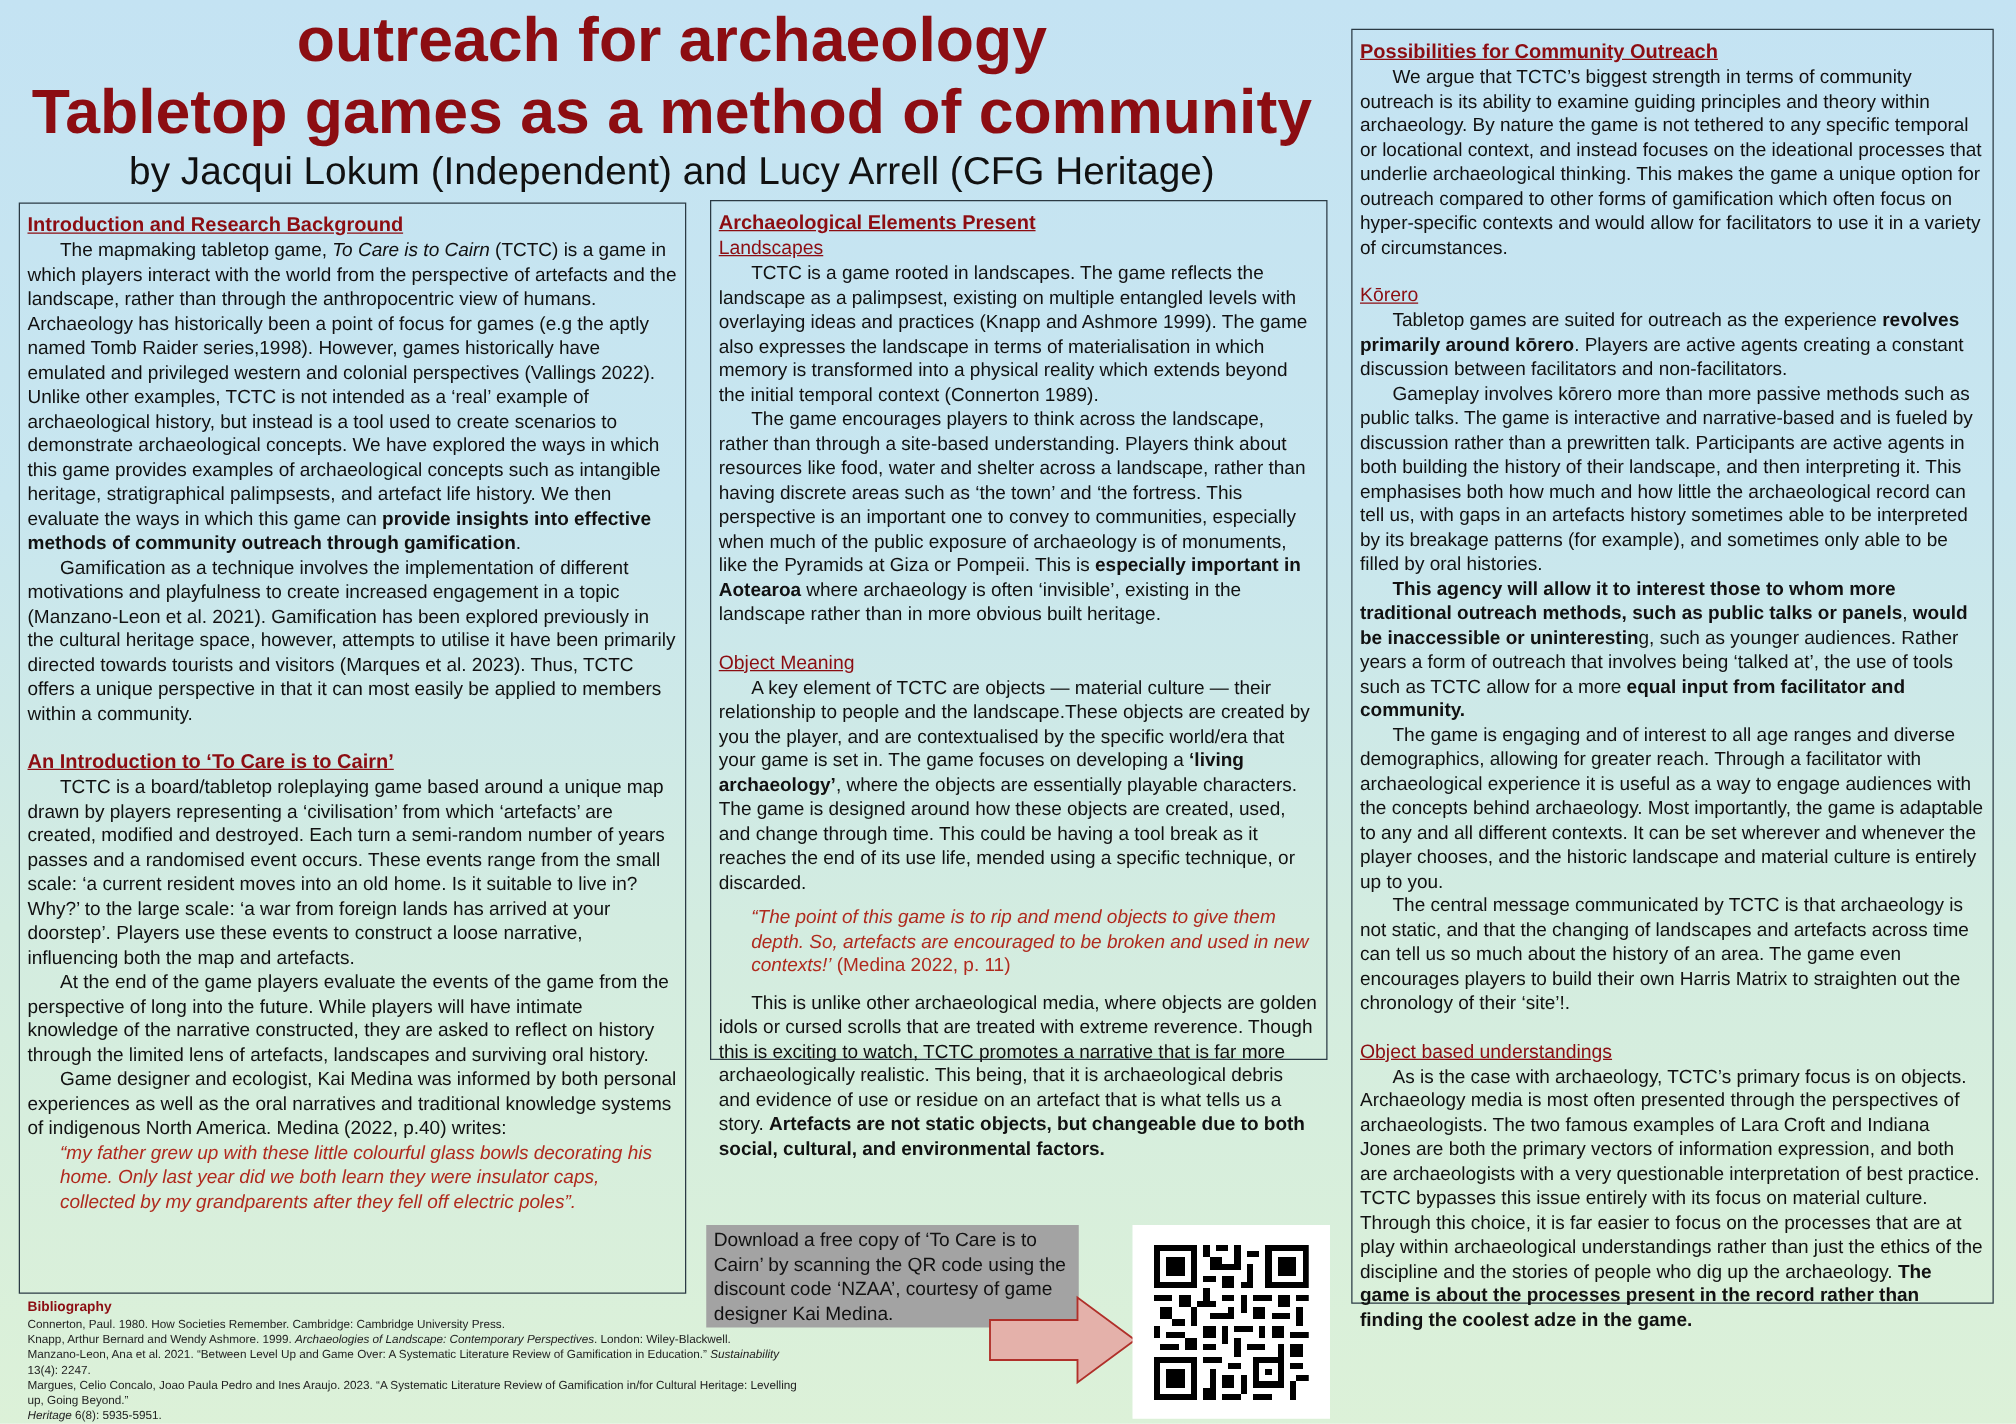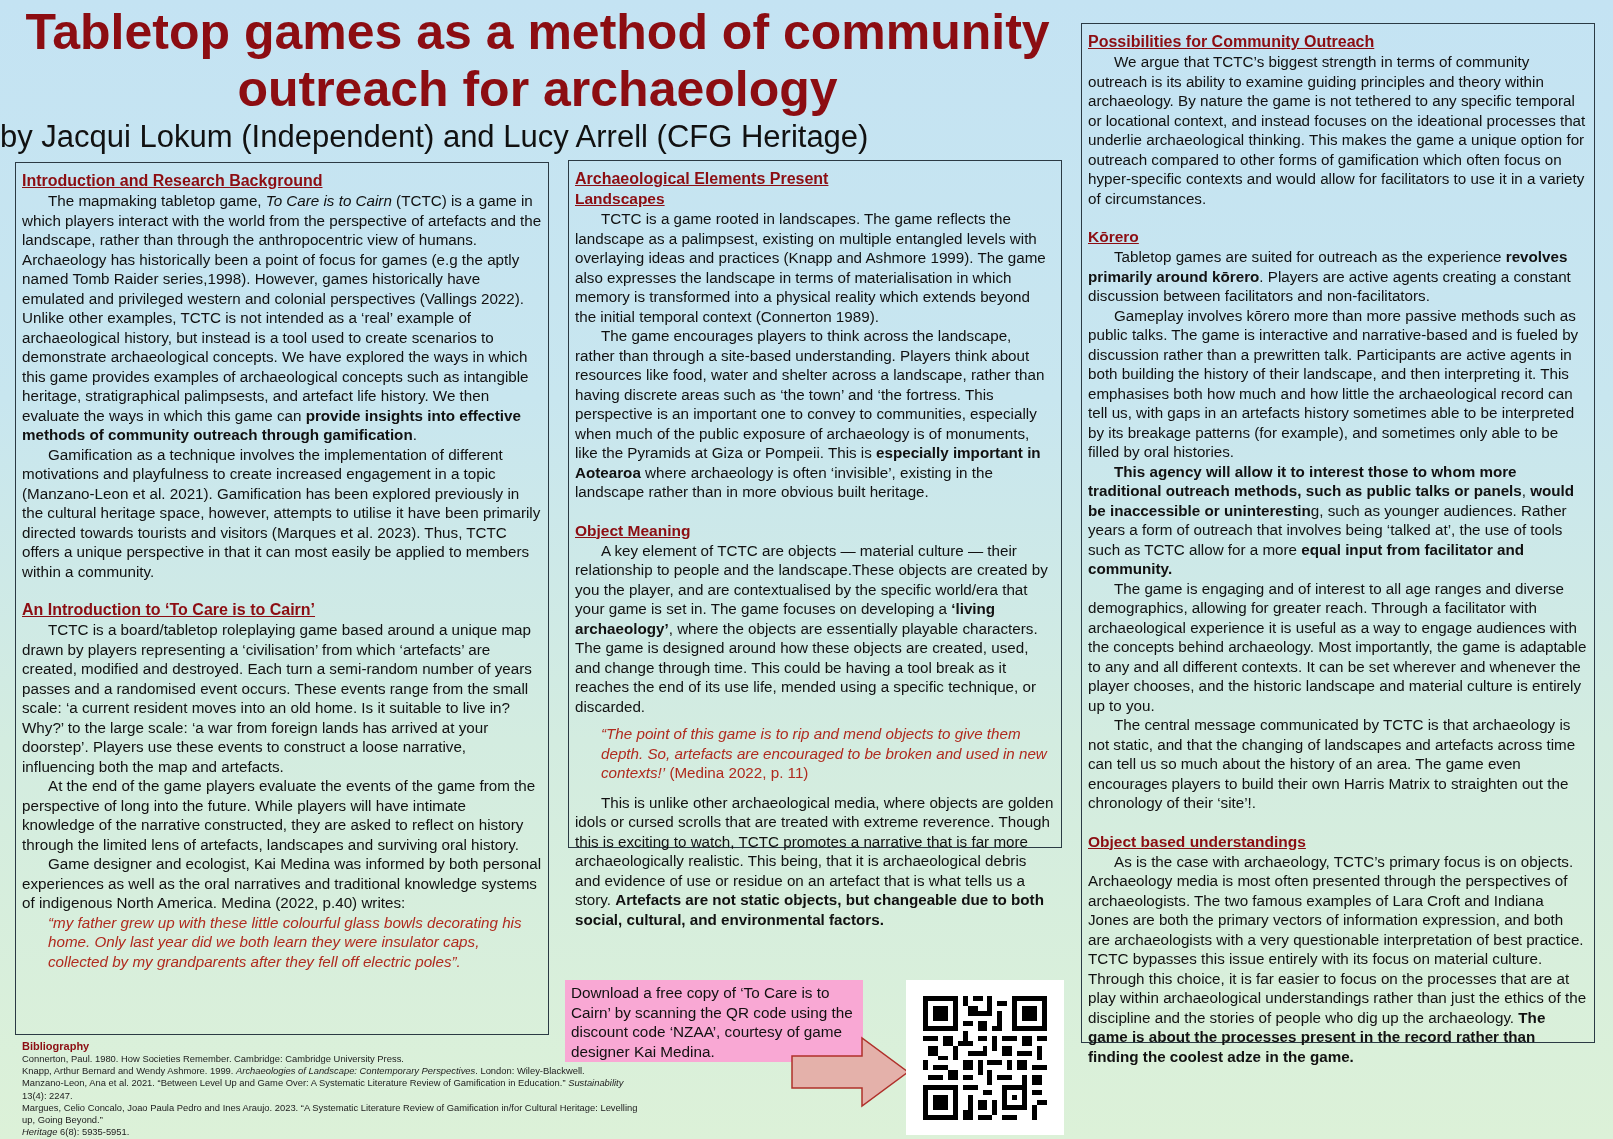--- a/index.html
+++ b/index.html
@@ -10,65 +10,65 @@
     color: #111;
     background: linear-gradient(180deg, #c4e3f3 0%, #c8e6ef 35%, #d3ece0 65%, #dcf1d8 100%);
   }
   .title {
     position: absolute; left: 0; top: 4px; width: 1075px;
     text-align: center; color: #8c0d12; font-weight: bold;
     font-size: 50px; line-height: 57px;
   }
   .subtitle {
     position: absolute; left: 0; top: 119px; width: 1075px;
-    text-align: left; font-size: 31px; line-height: 36px; color: #111;
+    text-align: center; font-size: 31px; line-height: 36px; color: #111;
   }
   .box {
     position: absolute; border: 1.5px solid #2b3a44;
     padding: 8px 6px 6px 6px;
     font-size: 15.2px; line-height: 19.5px;
   }
   .box p { text-indent: 26px; }
   .h-main {
     color: #8c0d12; font-weight: bold; text-decoration: underline;
     font-size: 16px; line-height: 20px;
   }
   .h-sub {
-    color: #8c0d12; text-decoration: underline; font-size: 15.5px; line-height: 20px; font-weight: bold;
+    color: #8c0d12; text-decoration: underline; font-size: 15.5px; line-height: 20px;
   }
   .gap { height: 19px; }
   .quote { color: #b02a1e; font-style: italic; padding-left: 26px; }
   .quote .cite { font-style: normal; }
   b { font-weight: bold; }
   #box-left { left: 15px; top: 162px; width: 534px; height: 873px; }
   #box-mid { left: 568px; top: 160px; width: 494px; height: 688px; }
   #box-right { left: 1081px; top: 23px; width: 514px; height: 1020px; }
   .biblio {
     position: absolute; left: 22px; top: 1040px; width: 620px;
     font-size: 9.4px; line-height: 12.2px; color: #222;
   }
   .biblio .bh { color: #8c0d12; font-weight: bold; font-size: 11px; line-height: 13px; }
   .download {
     position: absolute; left: 565px; top: 980px; width: 298px; height: 82px;
-    background: #f9a8d4; padding: 3px 6px;
+    background: #a3a3a3; padding: 3px 6px;
     font-size: 15.3px; line-height: 19.5px; color: #111;
   }
   .arrow { position: absolute; left: 790px; top: 1036px; width: 120px; height: 72px; }
   .qr-wrap {
     position: absolute; left: 906px; top: 980px; width: 158px; height: 155px;
     background: #fff;
   }
   .qr { position: absolute; left: 17px; top: 16px; width: 124px; height: 124px; }
 </style>
 </head>
 <body>
 
 <div class="title">
+  <div>outreach for archaeology</div>
   <div>Tabletop games as a method of community</div>
-  <div>outreach for archaeology</div>
 </div>
 <div class="subtitle">by Jacqui Lokum (Independent) and Lucy Arrell (CFG Heritage)</div>
 
 <div class="box" id="box-left">
   <div class="h-main">Introduction and Research Background</div>
   <p><span>The mapmaking tabletop game, </span><i>To Care is to Cairn</i><span> (TCTC) is a game in which players interact with the world from the perspective of artefacts and the landscape, rather than through the anthropocentric view of humans. Archaeology has historically been a point of focus for games (e.g the aptly named Tomb Raider series,1998). However, games historically have emulated and privileged western and colonial perspectives (Vallings 2022). Unlike other examples, TCTC is not intended as a ‘real’ example of archaeological history, but instead is a tool used to create scenarios to demonstrate archaeological concepts. We have explored the ways in which this game provides examples of archaeological concepts such as intangible heritage, stratigraphical palimpsests, and artefact life history. We then evaluate the ways in which this game can </span><b>provide insights into effective methods of community outreach through gamification</b><span>.</span></p>
   <p>Gamification as a technique involves the implementation of different motivations and playfulness to create increased engagement in a topic (Manzano-Leon et al. 2021). Gamification has been explored previously in the cultural heritage space, however, attempts to utilise it have been primarily directed towards tourists and visitors (Marques et al. 2023). Thus, TCTC offers a unique perspective in that it can most easily be applied to members within a community.</p>
   <div class="gap"></div>
   <div class="h-main">An Introduction to ‘To Care is to Cairn’</div>
   <p>TCTC is a board/tabletop roleplaying game based around a unique map drawn by players representing a ‘civilisation’ from which ‘artefacts’ are created, modified and destroyed. Each turn a semi-random number of years passes and a randomised event occurs. These events range from the small scale: ‘a current resident moves into an old home. Is it suitable to live in? Why?’ to the large scale: ‘a war from foreign lands has arrived at your doorstep’. Players use these events to construct a loose narrative, influencing both the map and artefacts.</p>

